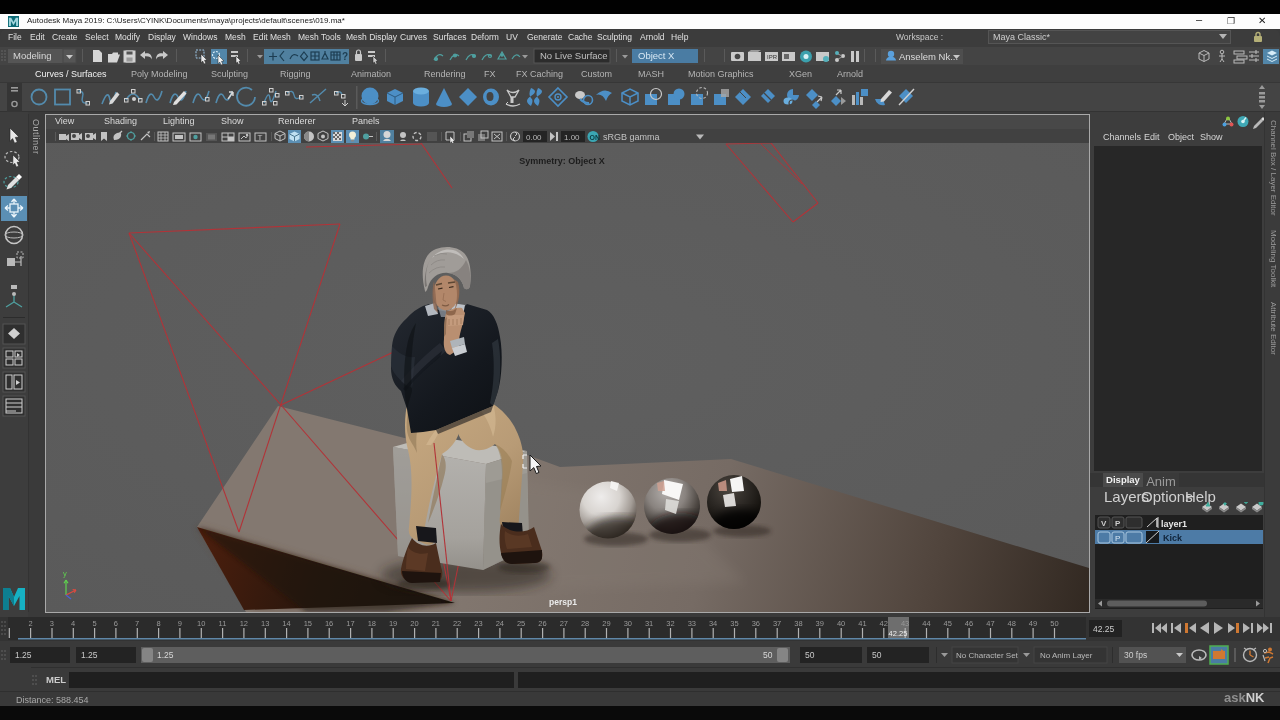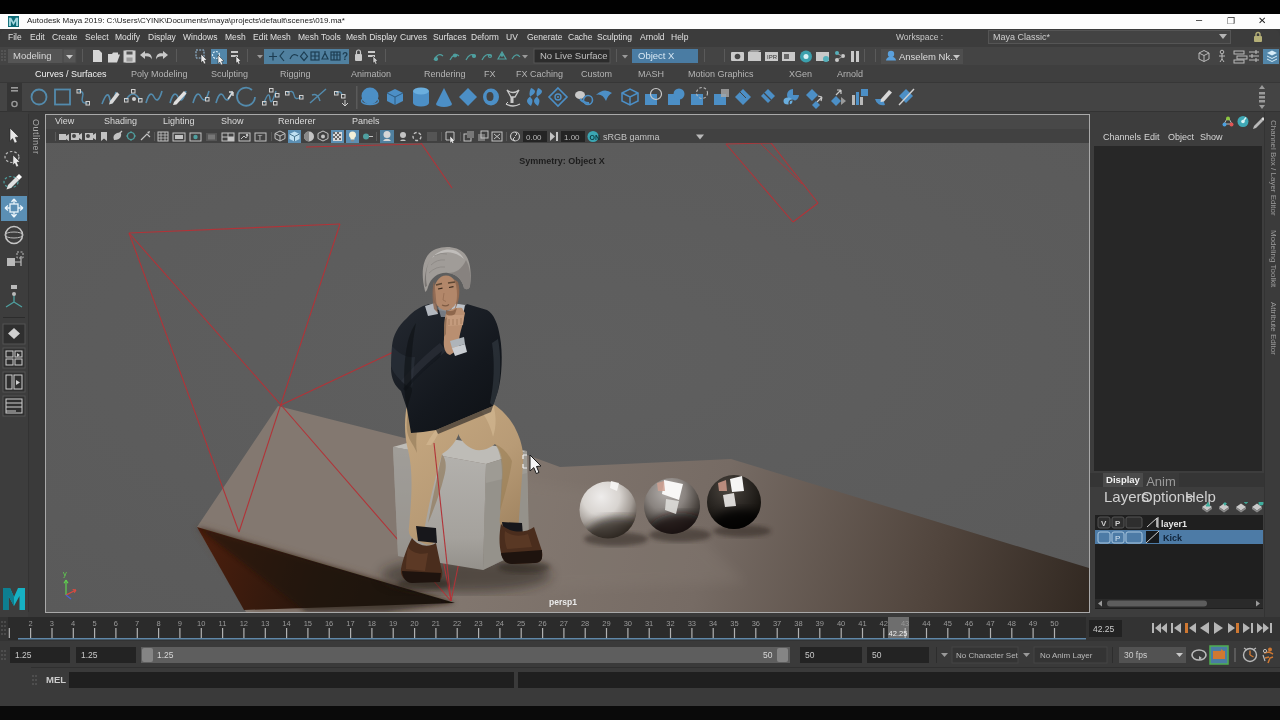--- a/index.html
+++ b/index.html
@@ -1231,14 +1231,19 @@
       <text x="15" y="15" font-size="9.5" fill="#cccccc" font-weight="bold">MEL</text>
       <rect x="38" y="4" width="445" height="16" fill="#1f1f1f"></rect>
       <rect x="487" y="4" width="771" height="16" fill="#1f1f1f"></rect>
       <g transform="translate(1262,4)">
           <rect x="0" y="0" width="15" height="15" fill="#d0d0d0" rx="1"></rect>
           <rect x="2" y="2" width="11" height="3" fill="#555"></rect>
           <path d="M3,8 l2,2 -2,2 M7,12 h4" stroke="#555" stroke-width="1.2" fill="none"></path>
         </g>
     </svg>
   </div>
+  <div id="statusbar" class="abs">
+    <span style="position:absolute;left:16px;top:3px">Distance:</span>
+    <span style="position:absolute;left:56px;top:3px">588.454</span>
+    <span style="position:absolute;left:1224px;top:-2px;font-size:13px;font-weight:bold;color:#8f8f8f">ask<span style="color:#cfcfcf">NK</span></span>
+  </div>
   <div id="botblack" class="abs"></div>
 </div>
 
 </body></html>

